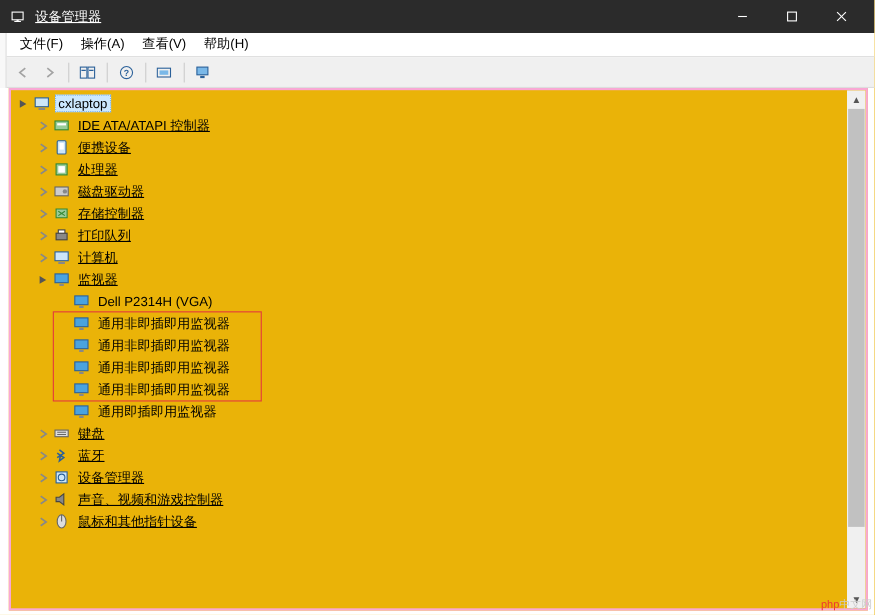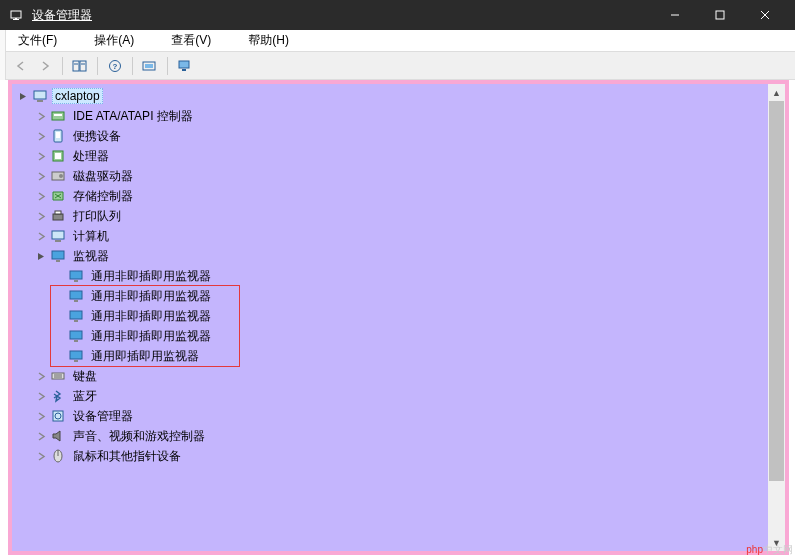--- a/index.html
+++ b/index.html
@@ -8,31 +8,31 @@
     .titlebar-icon { width: 16px; height: 16px; margin-right: 8px; display: flex; align-items: center; justify-content: center; }
     .titlebar-title { flex: 1; font-size: 12px; }
     .window-controls { display: flex; height: 30px; }
     .window-btn { width: 45px; height: 30px; display: flex; align-items: center; justify-content: center; color: #fff; cursor: pointer; }
     .menubar { background: #fff; height: 22px; display: flex; align-items: center; padding: 0 4px; border-bottom: 1px solid #ddd; }
     .menu-item { padding: 2px 8px; cursor: pointer; }
     .toolbar { background: #f0f0f0; height: 28px; display: flex; align-items: center; padding: 0 4px; border-bottom: 1px solid #ddd; gap: 2px; }
     .toolbar-sep { width: 1px; height: 18px; background: #ccc; margin: 0 4px; }
     .toolbar-btn { width: 22px; height: 22px; display: flex; align-items: center; justify-content: center; border: 1px solid transparent; cursor: pointer; }
     .toolbar-btn.disabled { opacity: 0.4; cursor: default; }
-    .tree-container { position: absolute; top: 80px; left: 8px; right: 6px; bottom: 4px; border: 4px solid #f9a8d4; background: #c4b5fd; overflow-y: auto; }
+    .tree-container { position: absolute; top: 80px; left: 8px; right: 6px; bottom: 4px; border: 2px solid #f9a8d4; background: #eab308; overflow-y: auto; }
     .tree { padding: 2px; }
     .tree-node { display: flex; align-items: center; height: 20px; white-space: nowrap; }
     .expander { width: 14px; height: 14px; display: flex; align-items: center; justify-content: center; cursor: pointer; color: #666; font-size: 10px; }
     .expander.spacer { cursor: default; }
     .node-icon { width: 16px; height: 16px; margin: 0 4px 0 2px; display: flex; align-items: center; justify-content: center; flex-shrink: 0; }
     .node-label { cursor: default; user-select: none; }
     .tree-node.selected .node-label { background: #cce8ff; border: 1px dotted #7eb4ea; padding: 0 2px; }
     .tree-node:not(.selected) .node-label { padding: 1px 3px; }
     .indent-0 { padding-left: 2px; }
-    .indent-1 { padding-left: 20px; }
+    .indent-1 { padding-left: 20px; text-decoration: underline; }
     .indent-2 { padding-left: 38px; }
     .highlight-box { position: absolute; border: 1.5px solid #e4393c; pointer-events: none; }
     .scrollbar-track { position: absolute; right: 0; top: 0; bottom: 0; width: 17px; background: #f0f0f0; }
     .scrollbar-thumb { position: absolute; right: 1px; width: 15px; background: #c1c1c1; }
     .scrollbar-arrow { position: absolute; right: 0; width: 17px; height: 17px; display: flex; align-items: center; justify-content: center; color: #555; font-size: 9px; cursor: pointer; }
     .cut-left { position: absolute; left: 0; top: 30px; width: 6px; height: 50px; background: #f8f8f8; border-right: 1px solid #ddd; }
     .watermark { position: absolute; right: 2px; bottom: 2px; font-size: 10px; color: #ccc; font-weight: normal; margin-left: 44px; }
     .watermark .red { color: #e33; }
   </style>
 </head>
@@ -62,21 +62,21 @@
         <svg width="10" height="10">
           <line x1="1" y1="1" x2="9" y2="9" stroke="#fff" stroke-width="1"></line>
           <line x1="9" y1="1" x2="1" y2="9" stroke="#fff" stroke-width="1"></line>
         </svg>
       </div>
   </div>
 </div>
 
 <div class="cut-left"></div>
 
-<div class="menubar" style="padding-left:10px;gap:21px;">
+<div class="menubar" style="padding-left:10px;">
   <span class="menu-item">文件(F)</span>
   <span class="menu-item">操作(A)</span>
   <span class="menu-item">查看(V)</span>
   <span class="menu-item">帮助(H)</span>
 </div>
 
 <div class="toolbar" style="padding-left:10px;">
   <div class="toolbar-btn disabled">
       <svg width="14" height="14">
         <path d="M9 3 L4 7 L9 11" fill="none" stroke="#333" stroke-width="1.5"></path>
@@ -248,20 +248,30 @@
         <svg width="16" height="16">
             <rect x="2" y="3" width="12" height="8" fill="#4aa3df" stroke="#2a6099"></rect>
             <rect x="6" y="12" width="4" height="2" fill="#888"></rect>
           </svg>
       </span>
       <span class="node-label">监视器</span>
     </div>
 
     <div id="monitor-list" style="position:relative;">
       <div class="highlight-box" style="left:36px; top:19px; width:190px; height:82px;"></div>
+    <div class="tree-node indent-2">
+          <span class="expander spacer"></span>
+          <span class="node-icon">
+            <svg width="16" height="16">
+              <rect x="2" y="3" width="12" height="8" fill="#4aa3df" stroke="#2a6099"></rect>
+              <rect x="6" y="12" width="4" height="2" fill="#888"></rect>
+            </svg>
+          </span>
+          <span class="node-label">Dell P2314H (VGA)</span>
+        </div>
         <div class="tree-node indent-2">
           <span class="expander spacer"></span>
           <span class="node-icon">
             <svg width="16" height="16">
               <rect x="2" y="3" width="12" height="8" fill="#4aa3df" stroke="#2a6099"></rect>
               <rect x="6" y="12" width="4" height="2" fill="#888"></rect>
             </svg>
           </span>
           <span class="node-label">通用非即插即用监视器</span>
         </div>

